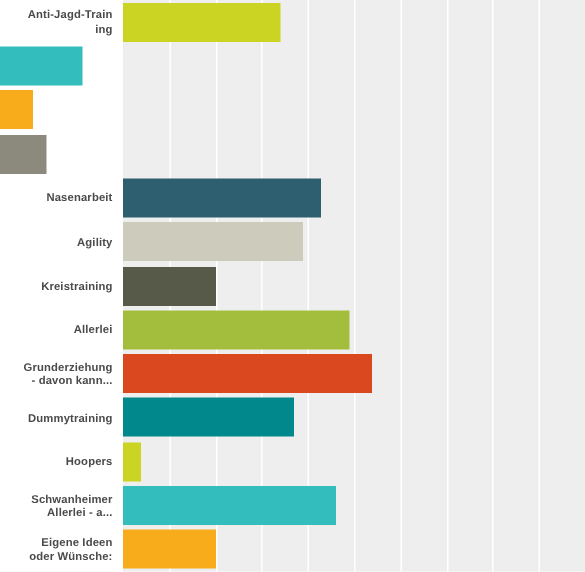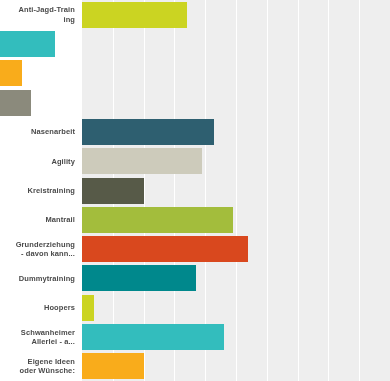--- a/index.html
+++ b/index.html
@@ -142,21 +142,21 @@
           <div class="bar" title="Agility: 3.9" style="width: 120.12px; background: rgb(205, 203, 187);"></div>
         </div>
       </div>
       <div class="bar-row">
         <div class="cat-label">Kreistraining</div>
         <div class="plot-cell" style="background: transparent;">
           <div class="bar" title="Kreistraining: 2" style="width: 61.6px; background: rgb(87, 90, 72);"></div>
         </div>
       </div>
       <div class="bar-row">
-        <div class="cat-label">Mantrail</div>
+        <div class="cat-label">Allerlei</div>
         <div class="plot-cell" style="background: transparent;">
           <div class="bar" title="Mantrail: 4.9" style="width: 150.92px; background: rgb(163, 189, 60);"></div>
         </div>
       </div>
       <div class="bar-row">
         <div class="cat-label">Grunderziehung<br>- davon kann...</div>
         <div class="plot-cell" style="background: transparent;">
           <div class="bar" title="Grunderziehung - davon kann...: 5.4" style="width: 166.32px; background: rgb(217, 72, 30);"></div>
         </div>
       </div>

